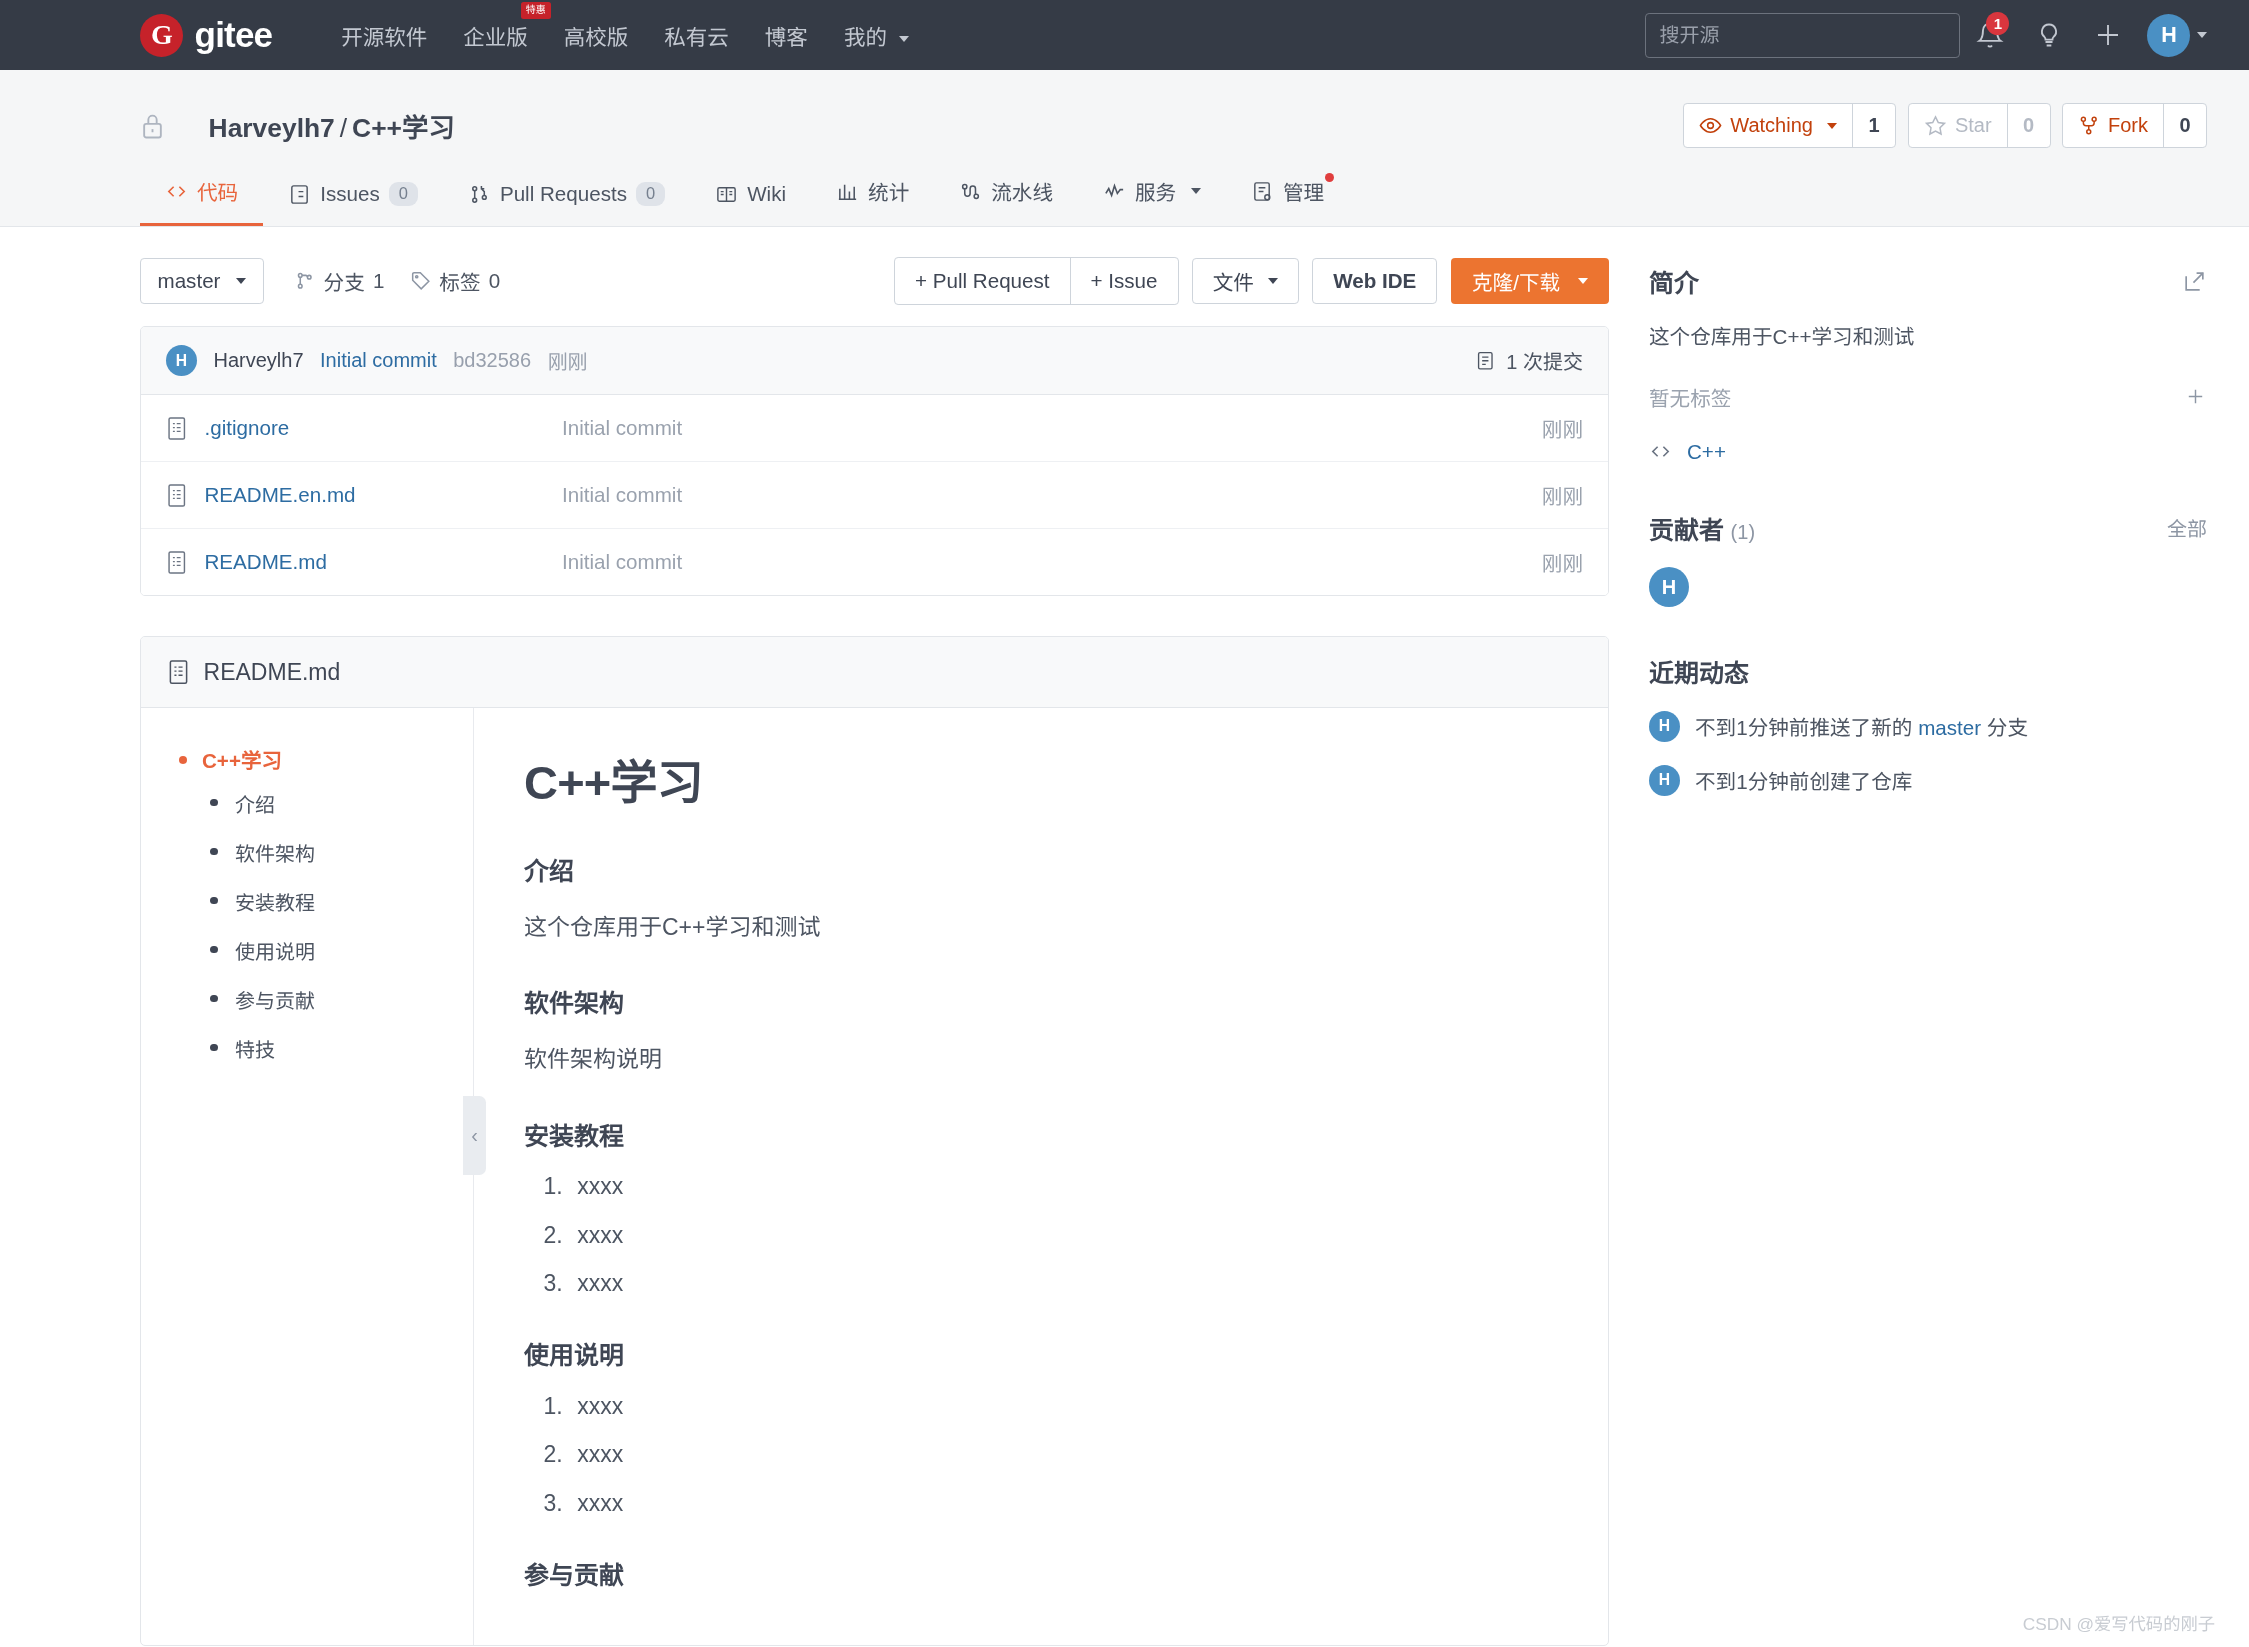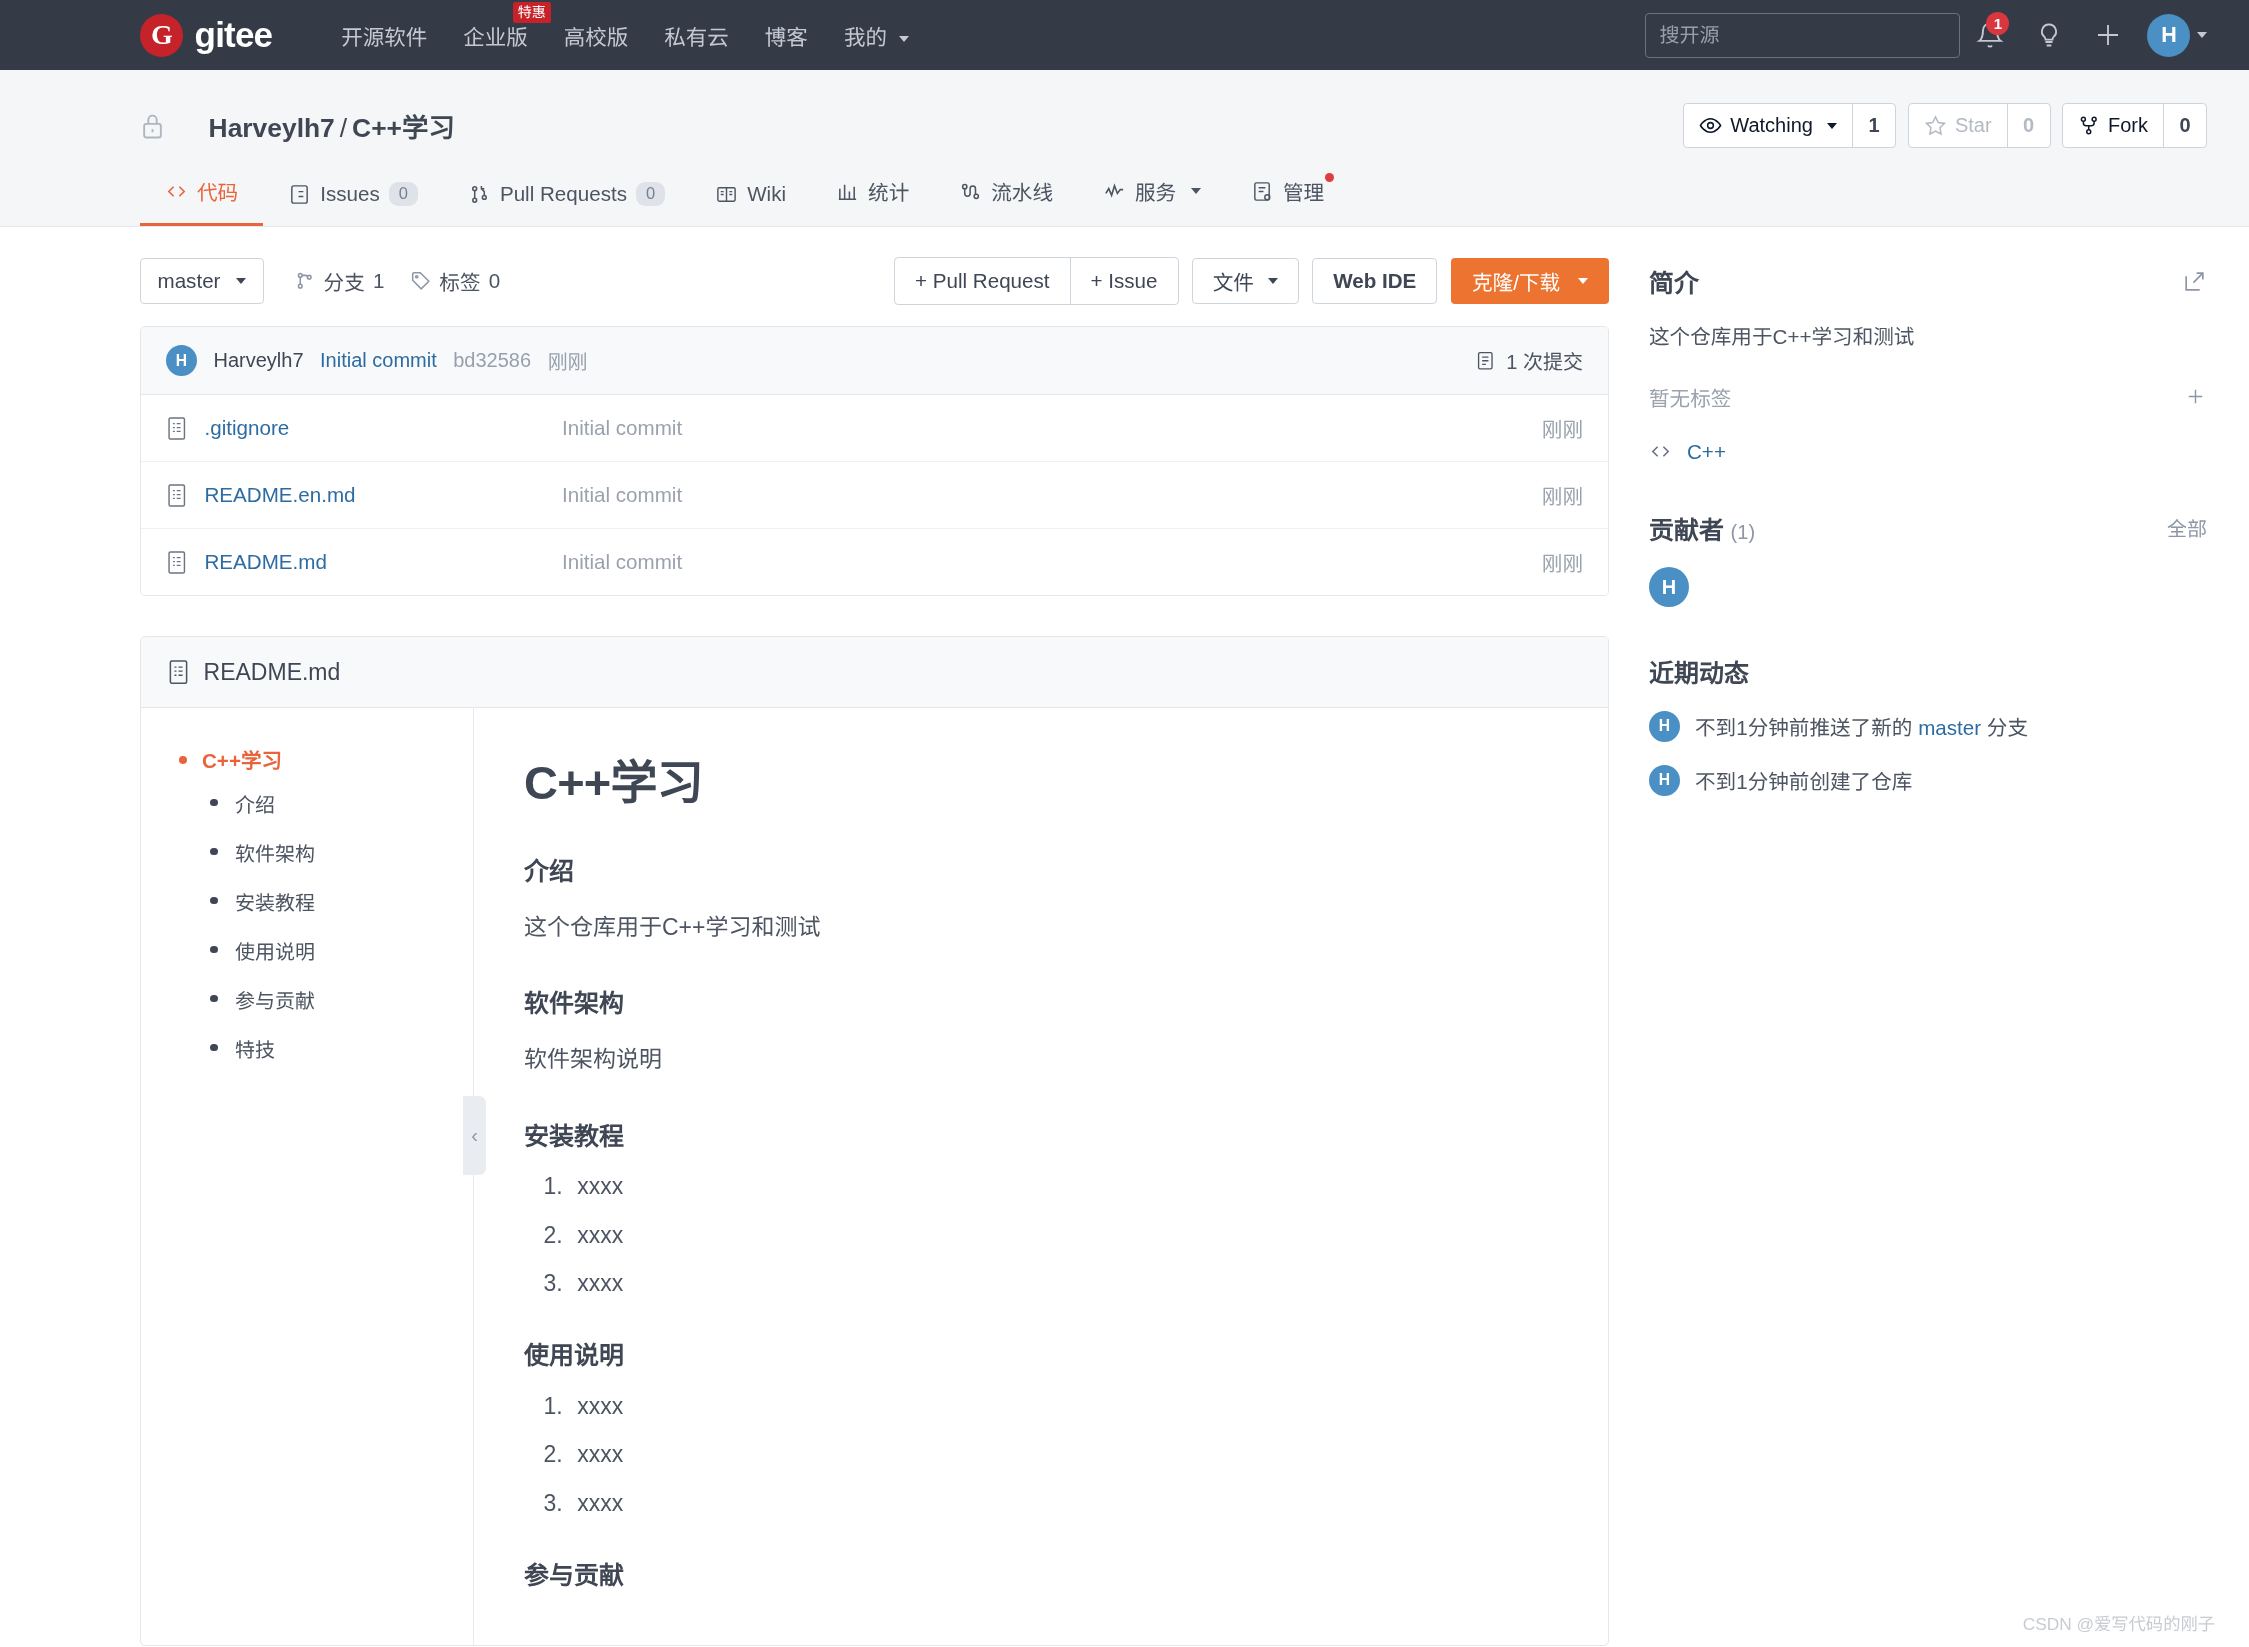--- a/index.html
+++ b/index.html
@@ -34,21 +34,21 @@
   .brand-name { color: #fff; font-size: 35px; font-weight: bold; letter-spacing: -0.8px; }
 
   .mainnav { display: flex; align-items: center; gap: 0; }
   .navitem {
     color: #c3c8d1; font-size: 21.5px; padding: 0 18px;
     position: relative; white-space: nowrap; cursor: pointer;
   }
   .badge-hot {
     position: absolute; top: -18px; right: -5px;
     background: #c6222a; color: #fff;
-    font-size: 14px; line-height: 1;
+    font-size: 10px; line-height: 1;
     padding: 3.3px 5px 4.1px; border-radius: 2.5px;
     white-space: nowrap;
   }
   .caret-down {
     display: inline-block; width: 0; height: 0; margin-left: 5.8px;
     border-left: 5.8px solid transparent; border-right: 5.8px solid transparent;
     border-top: 6.6px solid currentColor; vertical-align: middle;
   }
 
   .topright { margin-left: auto; display: flex; align-items: center; gap: 0; }
@@ -92,21 +92,21 @@
   .repotitle-row { display: flex; align-items: center; gap: 32px; }
   .lock-icon { margin-right: 11.6px; display: flex; align-items: center; }
   .repotitle { font-size: 26.4px; font-weight: bold; color: #3f4654; }
   .repotitle .slash { font-weight: normal; color: #3f4654; margin: 0 5px; }
 
   .repo-actions { margin-left: auto; display: flex; align-items: center; gap: 11.6px; }
   .btn-group { display: flex; align-items: stretch; border: 0.8px solid #ced4db; border-radius: 4.1px; overflow: hidden; background: #fff; }
   .btn-group > .bg-main {
     display: flex; align-items: center; gap: 8.3px;
     padding: 0 15px; height: 43px;
-    font-size: 20px; color: #0f172a; cursor: pointer;
+    font-size: 20px; color: #c2410c; cursor: pointer;
   }
   .btn-group > .bg-count {
     display: flex; align-items: center; justify-content: center;
     padding: 0 15px; height: 43px; min-width: 43px;
     font-size: 20px; font-weight: bold; color: #3f4654;
     border-left: 0.8px solid #ced4db; cursor: pointer;
   }
   .btn-group.disabled .bg-main,
   .btn-group.disabled .bg-count { color: #b4bac4; }
 

